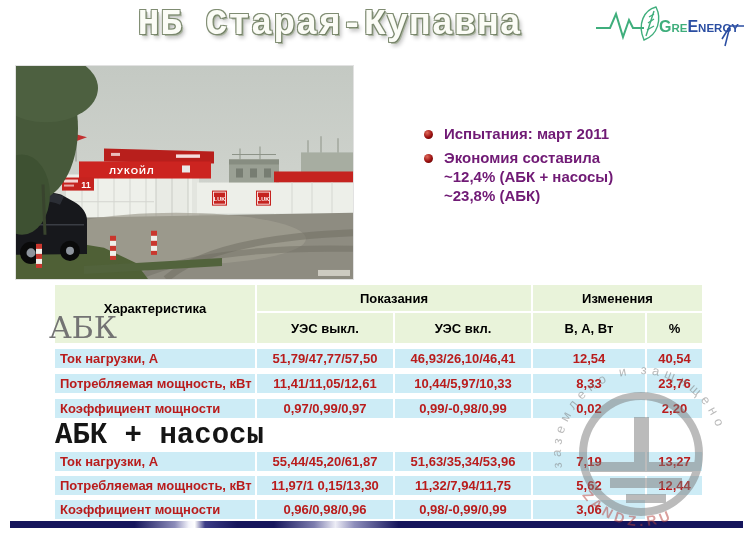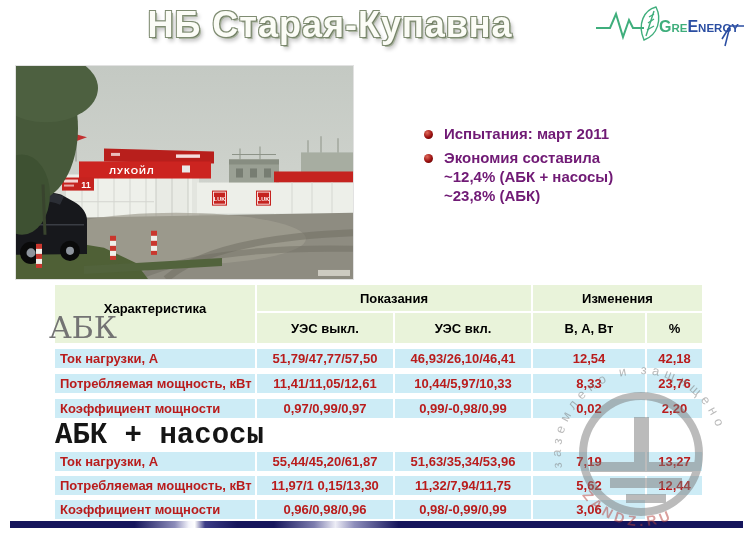--- a/index.html
+++ b/index.html
@@ -1,21 +1,21 @@
 <!DOCTYPE html>
 <html><head>
 <meta charset="utf-8">
 <style>
   html,body{margin:0;padding:0;background:#fff;}
   .slide{position:relative;width:750px;height:560px;background:#ffffff;overflow:hidden;
          font-family:"Liberation Sans",sans-serif;}
 
   
   .title{position:absolute;left:0;top:4px;width:660px;height:50px;text-align:center;
-         font-family:Liberation Sans, sans-serif;font-weight:bold;
+         font-family:Liberation Mono, monospace;font-weight:bold;
          font-size:36px;letter-spacing:1px;color:#fbfcf6;
          text-shadow:-1px -1px 0 #7f8c72,1px -1px 0 #7f8c72,-1px 1px 0 #7f8c72,
                      1px 1px 0 #6f7c62,2px 2px 0 #aab4a0,3px 4px 4px #bcbcbc;}
 
   
   .logo{position:absolute;left:594px;top:4px;width:152px;height:46px;}
 
   
   .photo{position:absolute;left:16px;top:66px;width:337px;height:213px;outline:1px solid #e2e2e2;}
 
@@ -226,21 +226,21 @@
       <div class="hc">УЭС вкл.</div>
       <div class="hc">В, А, Вт</div>
       <div class="hc">%</div>
     </div>
 
     <div class="tgrid trow m6">
       <div class="tc name">Ток нагрузки, А</div>
       <div class="tc">51,79/47,77/57,50</div>
       <div class="tc">46,93/26,10/46,41</div>
       <div class="tc">12,54</div>
-      <div class="tc">42,18</div>
+      <div class="tc">40,54</div>
     </div>
     <div class="tgrid trow m6">
       <div class="tc name">Потребляемая мощность, кВт</div>
       <div class="tc">11,41/11,05/12,61</div>
       <div class="tc">10,44/5,97/10,33</div>
       <div class="tc">8,33</div>
       <div class="tc">23,76</div>
     </div>
     <div class="tgrid trow m6">
       <div class="tc name">Коэффициент мощности</div>

